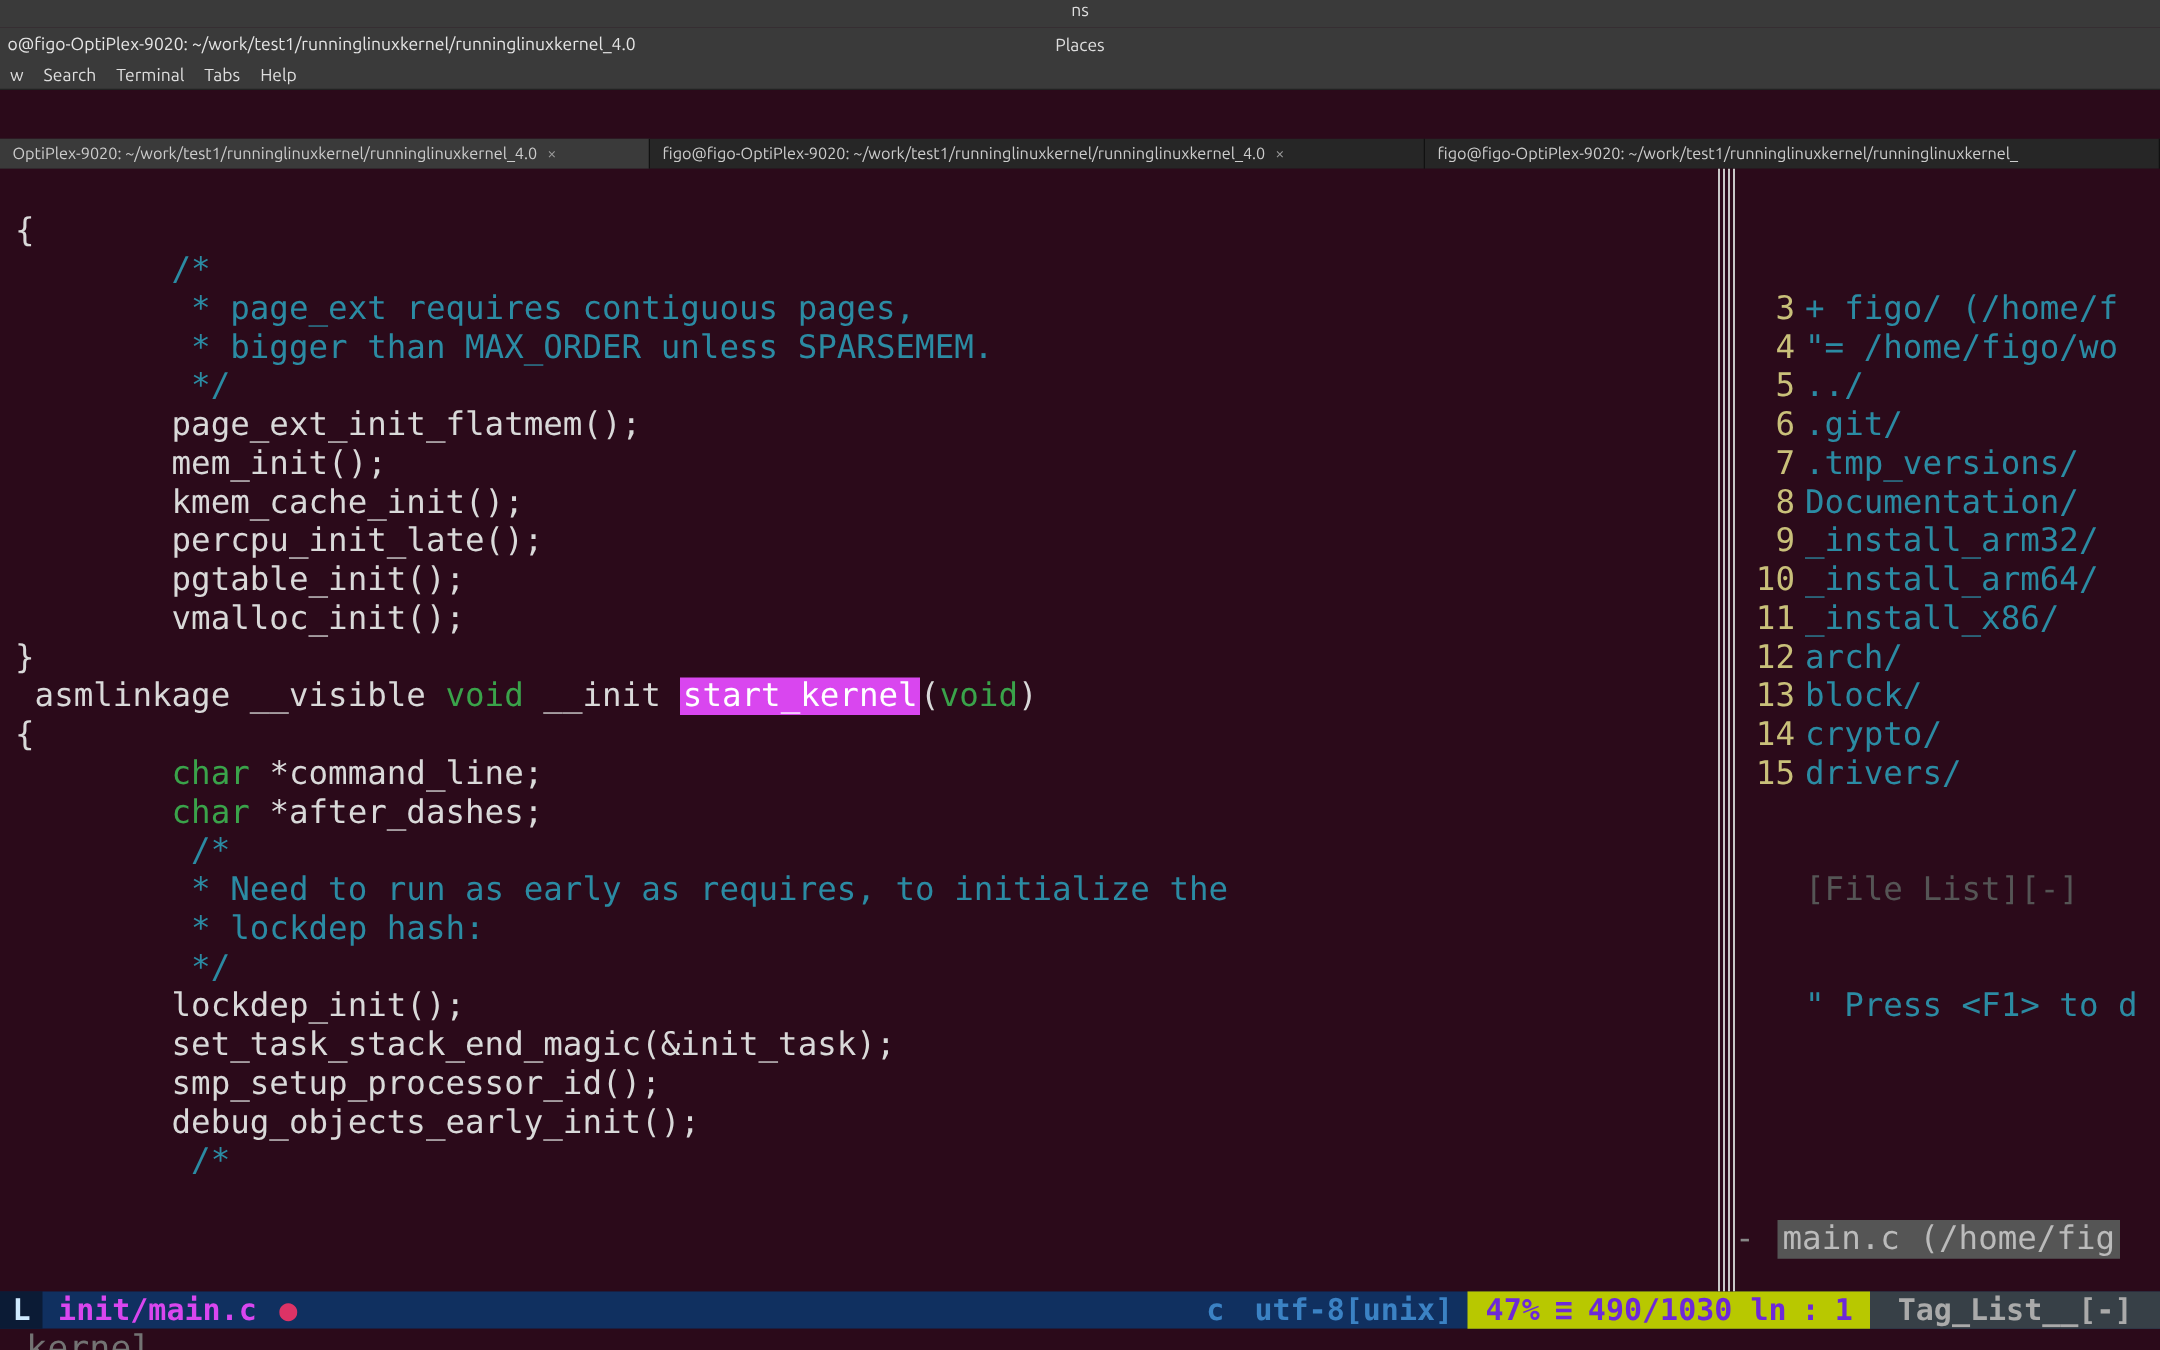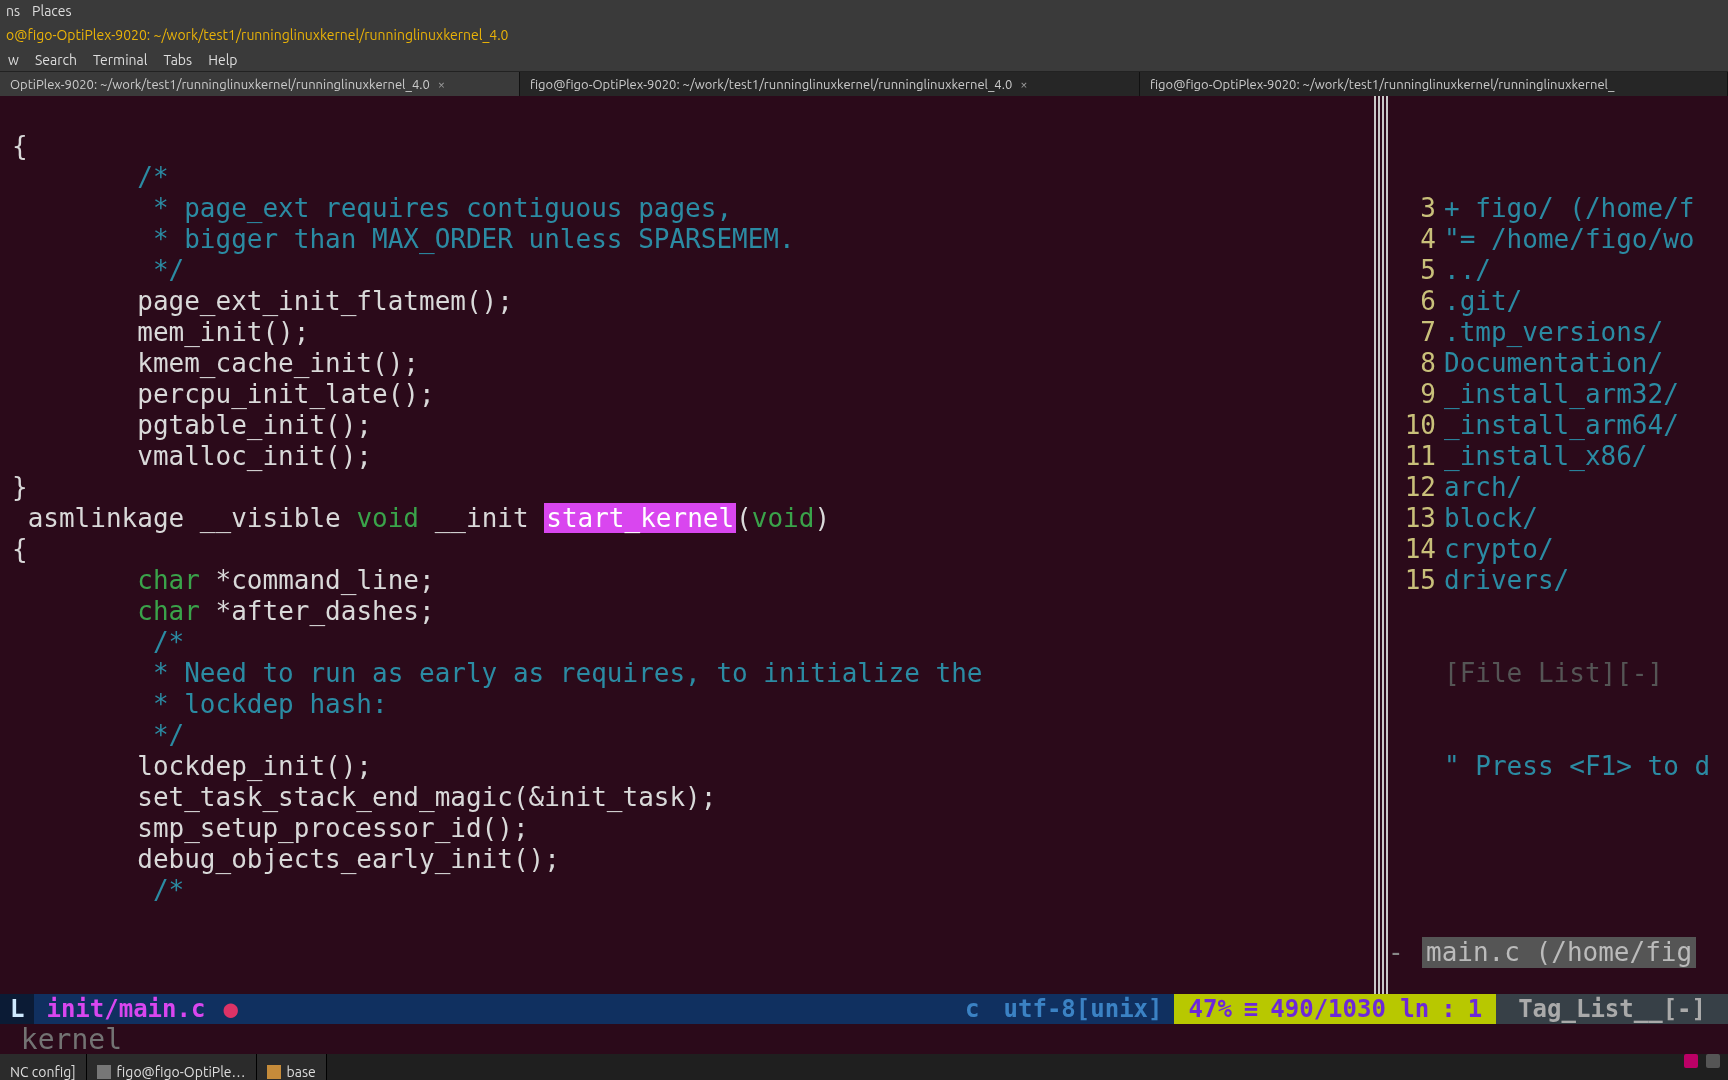--- a/index.html
+++ b/index.html
@@ -13,29 +13,30 @@
   .top-panel {
     background: #3a3a3a;
     height: 22px;
     display: flex;
     align-items: center;
     font-family: "Ubuntu", Cantarell, sans-serif;
     font-size: 14px;
     color: #ddd;
     padding: 0 6px;
     gap: 12px;
+    flex-direction: column;
   }
   .titlebar {
     background: #3a3a3a;
     height: 26px;
     display: flex;
     align-items: center;
     font-family: "Ubuntu", Cantarell, sans-serif;
     font-size: 14px;
-    color: #eab308;
+    color: #e5e5e5;
     padding: 0 6px;
   }
   .menubar {
     background: #3a3a3a;
     height: 24px;
     display: flex;
     align-items: center;
     font-family: "Ubuntu", Cantarell, sans-serif;
     font-size: 14px;
     color: #ddd;
@@ -44,20 +45,21 @@
   }
   .menubar .menu-item { padding: 0 8px; cursor: default; }
   .tabbar {
     background: #262626;
     height: 24px;
     display: flex;
     align-items: stretch;
     font-family: "Ubuntu", Cantarell, sans-serif;
     font-size: 13px;
     color: #ccc;
+    margin-top: 39px;
   }
   .tab {
     display: flex; align-items: center;
     padding: 0 10px;
     border-right: 1px solid #111;
     white-space: nowrap;
     overflow: hidden;
   }
   .tab.active { background: #3a3a3a; }
   .tab-close { margin-left: 8px; color: #999; }

